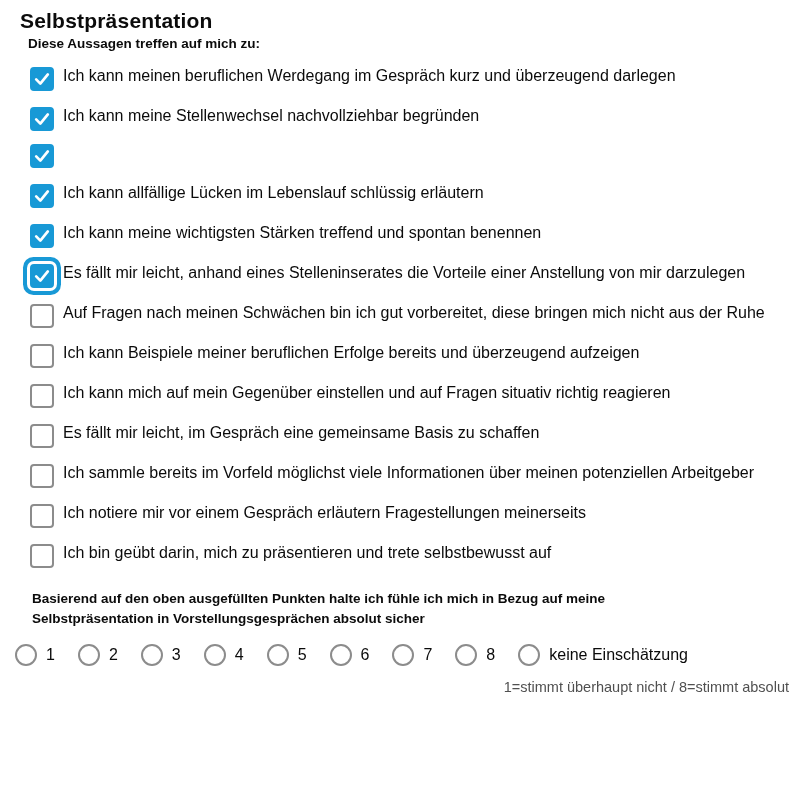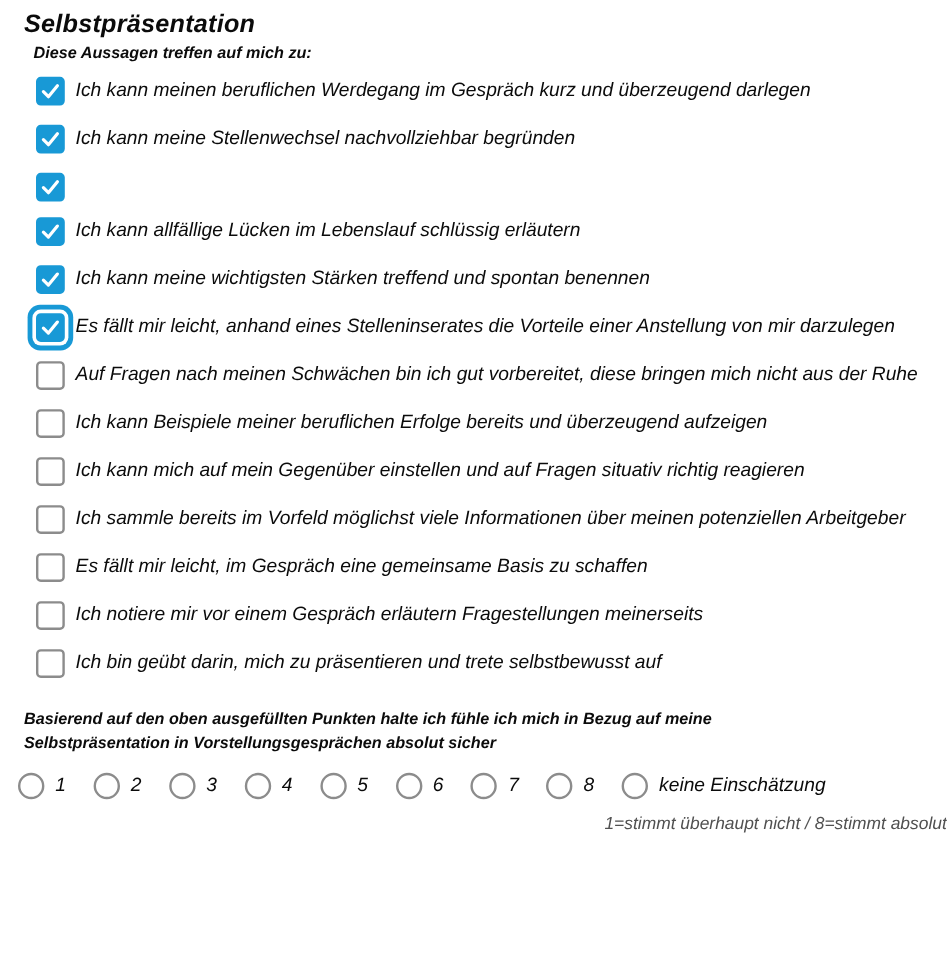--- a/index.html
+++ b/index.html
@@ -10,36 +10,36 @@
   }
   *{box-sizing:border-box;}
   html,body{margin:0;padding:0;}
   body{
     width:789px;height:799px;
     background:#ffffff;
     color:var(--text);
     font-family:"Liberation Sans","DejaVu Sans",sans-serif;
     overflow:hidden;
   }
-  .page{padding-top:9px;font-style:italic;}
+  .page{padding-top:9px;}
   h1.title{
     margin:0 0 3px 20px;
     font-size:21px;
     font-weight:700;
     letter-spacing:.2px;
   }
   .subtitle{
     margin:0 0 10px 28px;
     font-size:13.5px;
     font-weight:700;
   }
   .checklist{margin-left:30px;}
   .row{
     display:flex;
-    align-items:flex-start;
+    align-items:flex-end;
     margin-bottom:10px;
   }
   .cb{
     flex:0 0 auto;
     width:24px;height:24px;
     margin:3px 9px 0 0;
     border:2px solid var(--box-border);
     border-radius:4px;
     background:#fff;
     display:flex;align-items:center;justify-content:center;
@@ -52,21 +52,21 @@
   .row.checked .check{display:block;}
   .row.focused .cb{
     box-shadow:0 0 0 3px #ffffff,0 0 0 7px var(--accent);
   }
   .lbl{
     font-size:16px;
     line-height:30px;
     max-width:705px;
   }
   .question{
-    margin:21px 0 0 20px;
+    margin:21px 0 0 32px;
     max-width:680px;
     font-size:13.5px;
     font-weight:700;
     line-height:20px;
   }
   .radio-row{
     display:flex;
     align-items:center;
     margin:15px 0 0 15px;
   }
@@ -171,34 +171,34 @@
     <span class="cb">
       
     </span>
     <span class="lbl">Ich kann mich auf mein Gegenüber einstellen und auf Fragen situativ richtig reagieren</span>
   </div>
 
   <div class="row">
     <span class="cb">
       
     </span>
+    <span class="lbl">Es fällt mir leicht, im Gespräch eine gemeinsame Basis zu schaffen</span>
+  </div>
+
+  <div class="row">
+    <span class="cb">
+      
+    </span>
     <span class="lbl">Ich sammle bereits im Vorfeld möglichst viele Informationen über meinen potenziellen Arbeitgeber</span>
   </div>
 
   <div class="row">
     <span class="cb">
       
     </span>
-    <span class="lbl">Es fällt mir leicht, im Gespräch eine gemeinsame Basis zu schaffen</span>
-  </div>
-
-  <div class="row">
-    <span class="cb">
-      
-    </span>
     <span class="lbl">Ich notiere mir vor einem Gespräch erläutern Fragestellungen meinerseits</span>
   </div>
 
 
   <div class="row">
     <span class="cb">
       
     </span>
     <span class="lbl">Ich bin geübt darin, mich zu präsentieren und trete selbstbewusst auf</span>
   </div>

